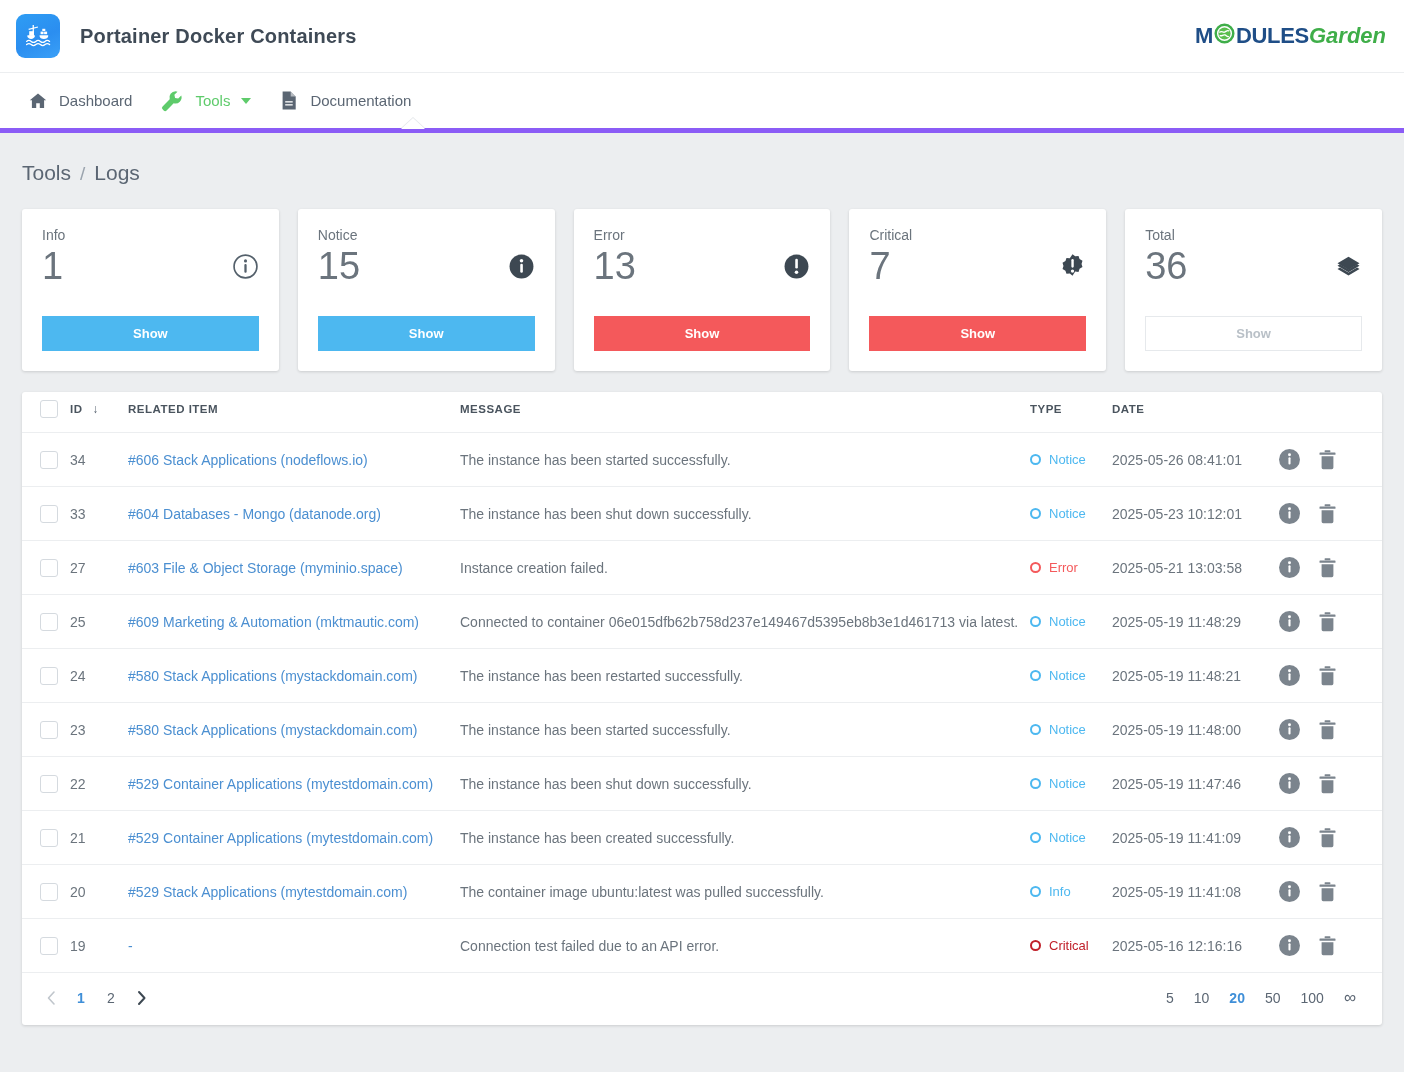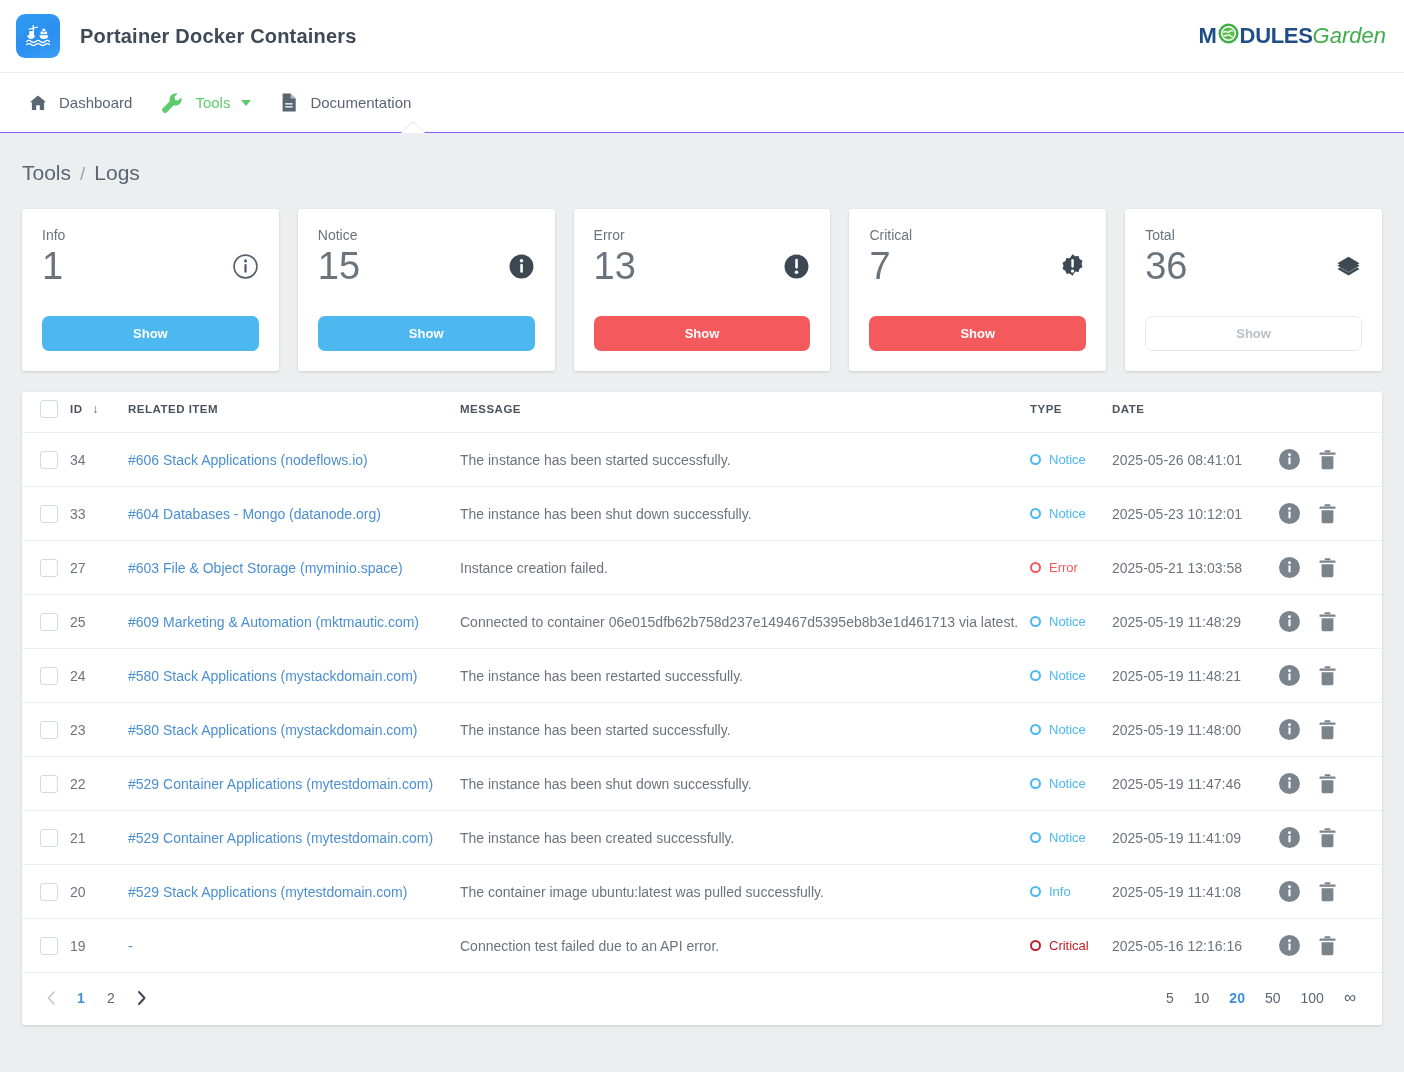--- a/index.html
+++ b/index.html
@@ -26,29 +26,29 @@
     flex: 0 0 auto;
   }
   .app-title {
     margin-left: 20px; font-size: 20px; font-weight: bold;
     color: #3f4a56; letter-spacing: .2px;
   }
   .brand { margin-left: auto; display: flex; align-items: center; }
   .brand-text { font-size: 22px; font-weight: bold; letter-spacing: -.3px; display:flex; align-items:center;}
   .brand-m { color: #1f4e87; }
   .brand-dules { color: #1f4e87; }
-  .brand-garden { color: #3fae49; font-weight: normal; font-style: italic; letter-spacing: 0px;}
+  .brand-garden { color: #3fae49; font-weight: bold; font-style: italic; letter-spacing: 0px;}
   .globe { display:inline-block; vertical-align: -2px; margin: 0 1px; }
 
   
   .navbar {
     height: 60px; background: #ffffff;
     display: flex; align-items: center;
     padding-left: 14px;
-    border-bottom: 1px solid #8b5cf6;
+    border-bottom: 5px solid #8b5cf6;
     position: relative;
   }
   .nav-item {
     display: flex; align-items: center;
     height: 100%; padding: 0 14px;
     font-size: 15px; color: #5b6673;
     cursor: pointer; position: relative;
   }
   .nav-item .nav-ico { display:flex; align-items:center; margin-right: 11px; }
   .nav-item.active { color: #5ecb6b; }
@@ -83,21 +83,21 @@
     box-shadow: 0 1px 3px rgba(0,0,0,.14);
     padding: 18px 20px 20px 20px;
     min-height: 162px; position: relative;
     display: flex; flex-direction: column;
   }
   .card-label { font-size: 14px; color: #6b747d; }
   .card-row { display: flex; align-items: center; justify-content: space-between; margin-top: 2px; }
   .card-value { font-size: 38px; color: #6b747d; font-weight: normal; line-height: 1.15; }
   .card-icon { display: flex; align-items: center; justify-content: center; }
   .btn {
-    margin-top: auto; height: 35px; border: none; border-radius: 7px;
+    margin-top: auto; height: 35px; border: none; border-radius: 0;
     color: #fff; font-size: 13px; font-weight: bold;
     cursor: pointer; font-family: inherit;
     display: flex; align-items: center; justify-content: center;
   }
   .btn-blue { background: #4db8f0; }
   .btn-red  { background: #f4595b; }
   .btn-disabled {
     background: #fff; border: 1px solid #e6e9ec;
     color: #b9c0c7; cursor: default; font-weight: bold;
   }

